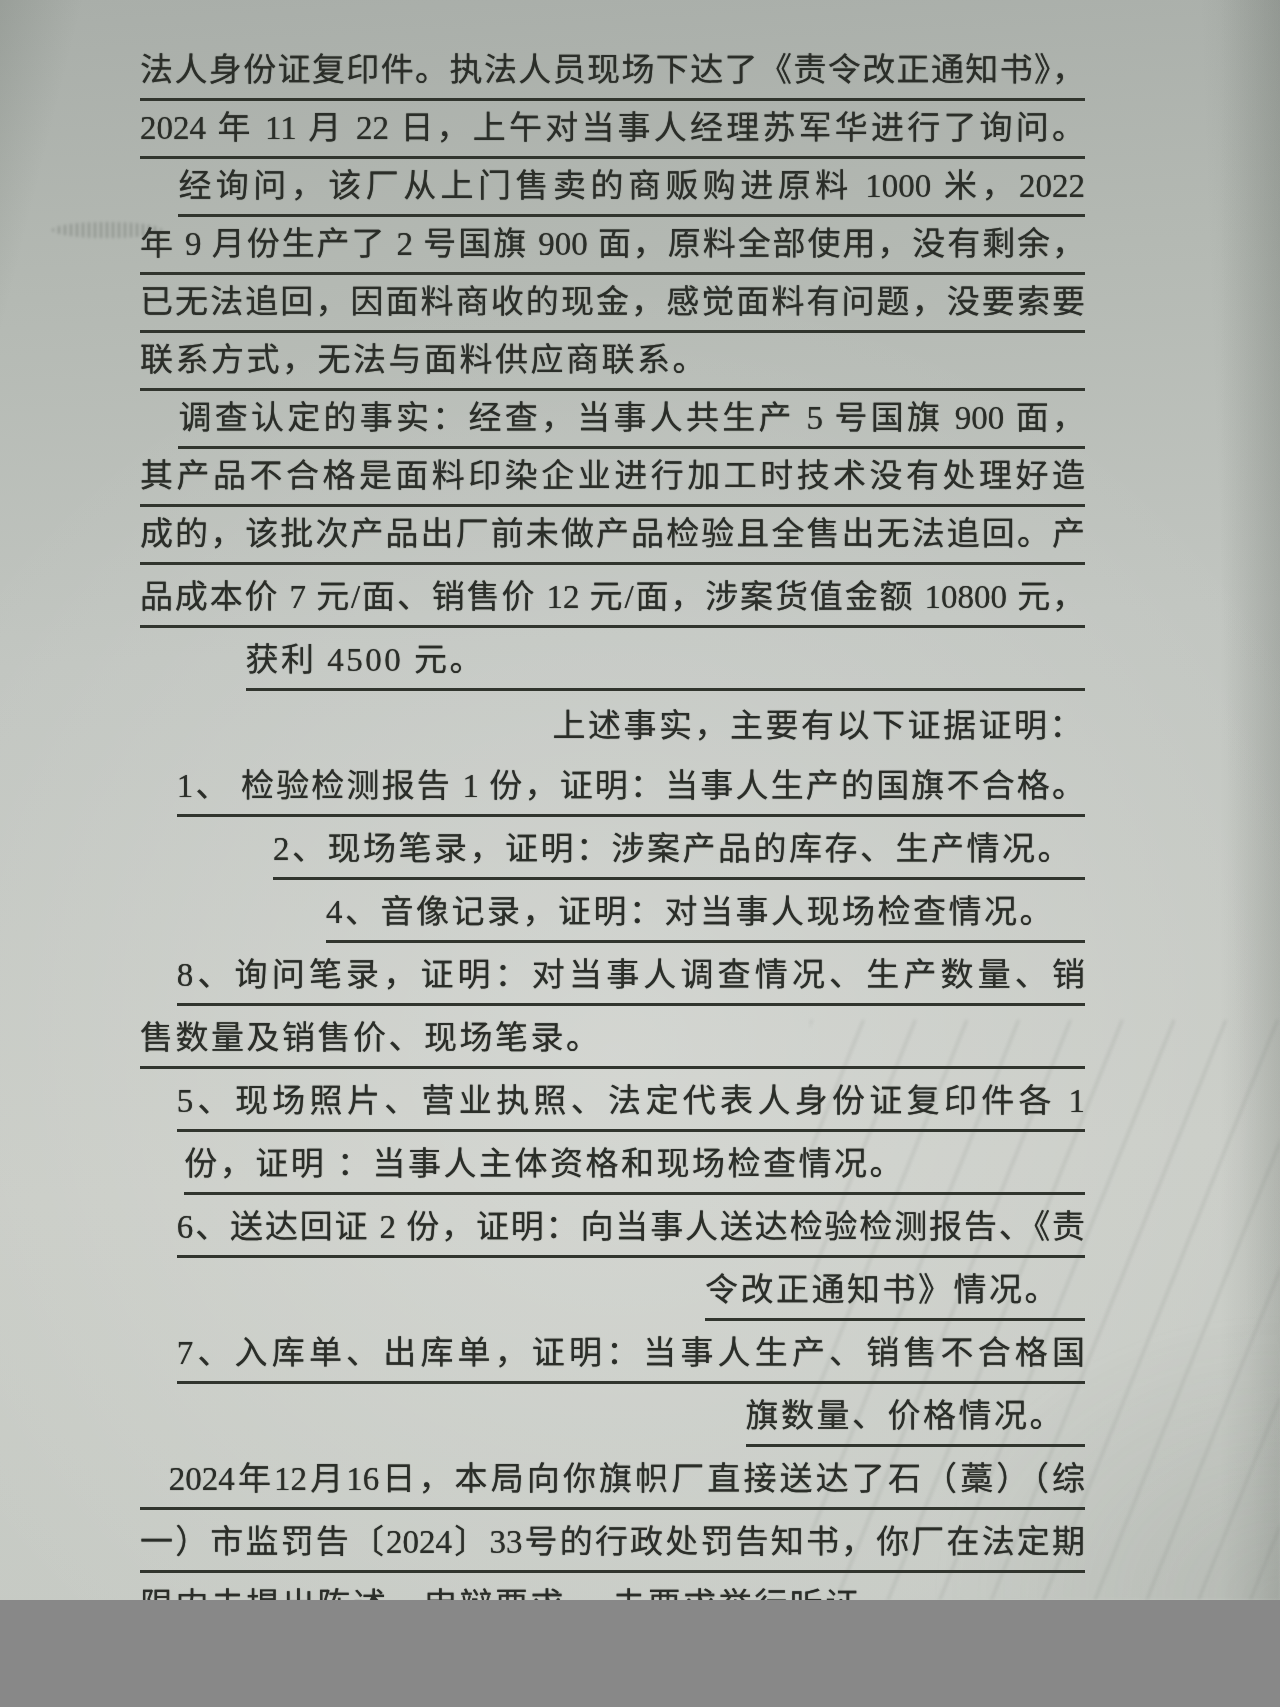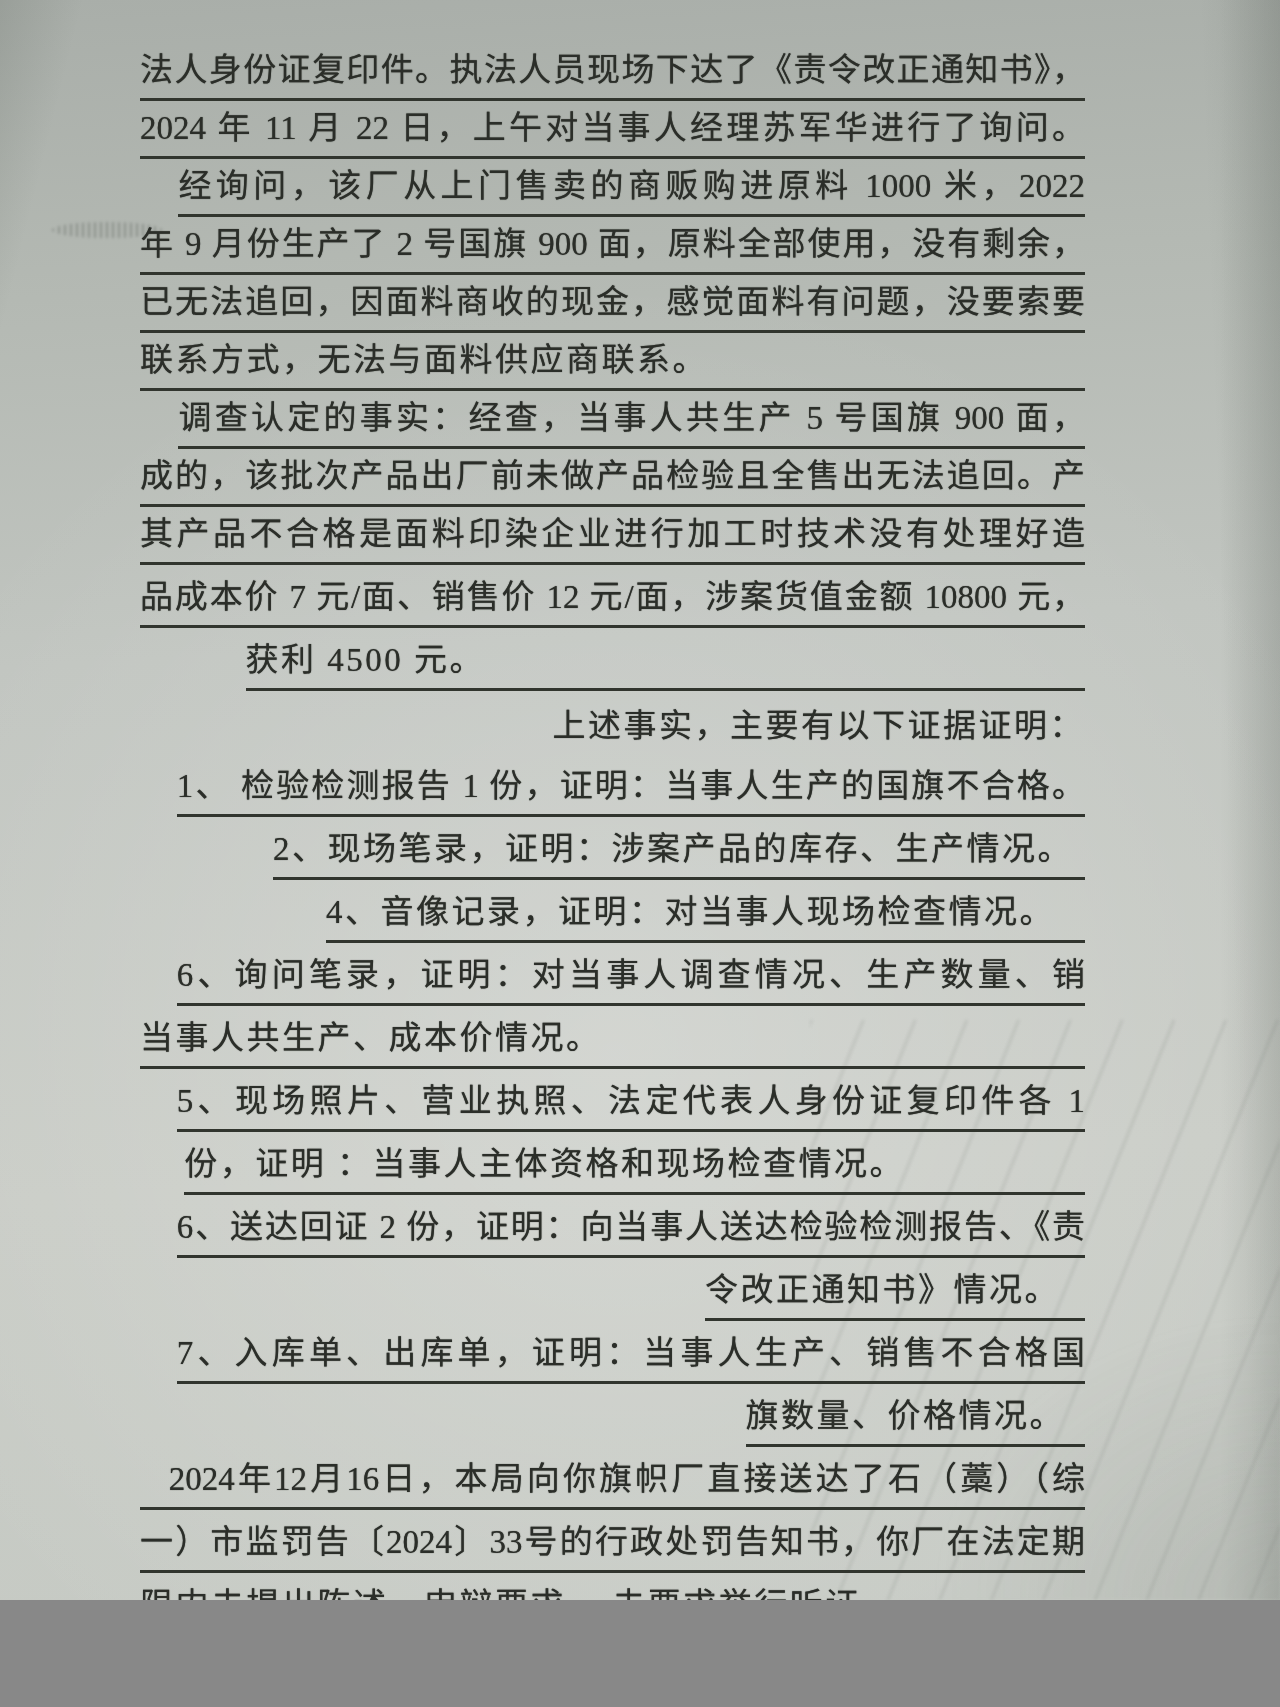--- a/index.html
+++ b/index.html
@@ -78,24 +78,24 @@
         <span class="txt ul grow just">已无法追回，因面料商收的现金，感觉面料有问题，没要索要</span>
       </div>
       <div class="line">
         <span class="txt ul grow">联系方式，无法与面料供应商联系。</span>
       </div>
       <div class="line">
         <span class="indent" style="width: 2.4em;"></span>
         <span class="txt ul grow just">调查认定的事实：经查，当事人共生产 5 号国旗 900 面，</span>
       </div>
       <div class="line">
-        <span class="txt ul grow just">成的，该批次产品出厂前未做产品检验且全售出无法追回。产</span>
+        <span class="txt ul grow just">其产品不合格是面料印染企业进行加工时技术没有处理好造</span>
       </div>
       <div class="line">
-        <span class="txt ul grow just">其产品不合格是面料印染企业进行加工时技术没有处理好造</span>
+        <span class="txt ul grow just">成的，该批次产品出厂前未做产品检验且全售出无法追回。产</span>
       </div>
       <div class="line">
         <span class="txt ul grow just">品成本价 7 元/面、销售价 12 元/面，涉案货值金额 10800 元，</span>
       </div>
       <div class="line">
         <span class="txt ul" style="padding-right: 600px;">获利 4500 元。</span>
       </div>
       <div class="line">
         <span class="indent" style="width: 2.4em;"></span>
         <span class="txt">上述事实，主要有以下证据证明：</span>
@@ -107,24 +107,24 @@
       <div class="line">
         <span class="indent" style="width: 2.3em;"></span>
         <span class="txt ul" style="padding-right: 12px;">2、现场笔录，证明：涉案产品的库存、生产情况。</span>
       </div>
       <div class="line">
         <span class="indent" style="width: 2.3em;"></span>
         <span class="txt ul" style="padding-right: 30px;">4、音像记录，证明：对当事人现场检查情况。</span>
       </div>
       <div class="line">
         <span class="indent" style="width: 2.3em;"></span>
-        <span class="txt ul grow just">6、询问笔录，证明：对当事人调查情况、生产数量、销</span>
+        <span class="txt ul grow just">8、询问笔录，证明：对当事人调查情况、生产数量、销</span>
       </div>
       <div class="line">
-        <span class="txt ul grow">当事人共生产、成本价情况。</span>
+        <span class="txt ul grow">售数量及销售价、现场笔录。</span>
       </div>
       <div class="line">
         <span class="indent" style="width: 2.3em;"></span>
         <span class="txt ul grow just">5、现场照片、营业执照、法定代表人身份证复印件各 1</span>
       </div>
       <div class="line">
         <span class="txt ul" style="padding-right: 180px;">份，证明 ：当事人主体资格和现场检查情况。</span>
       </div>
       <div class="line">
         <span class="indent" style="width: 2.3em;"></span>

